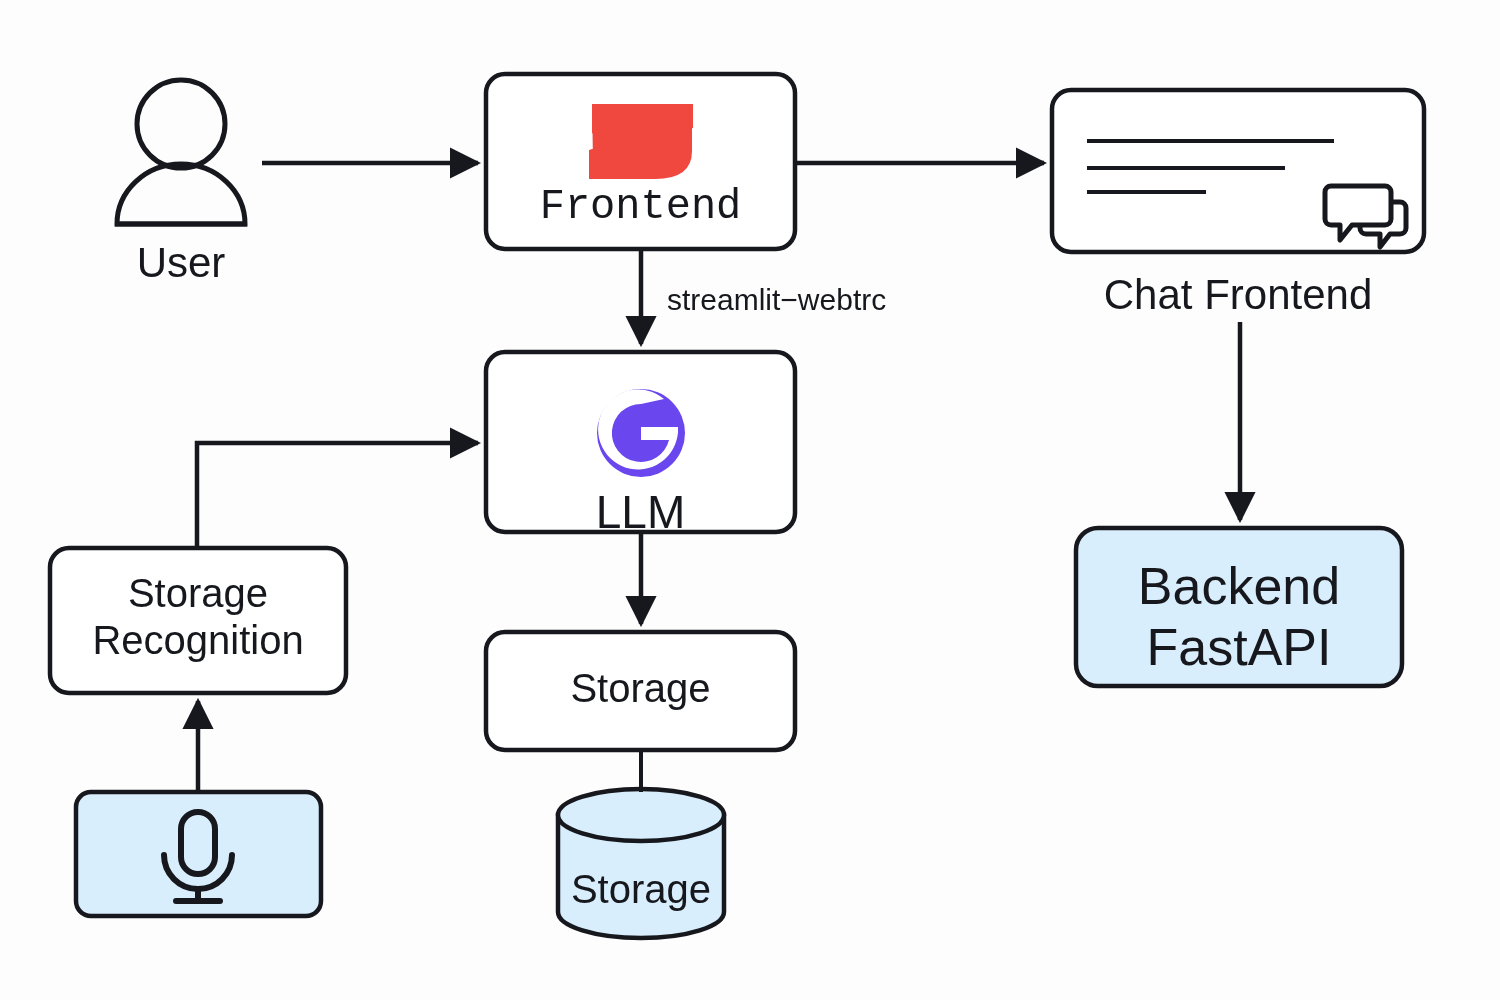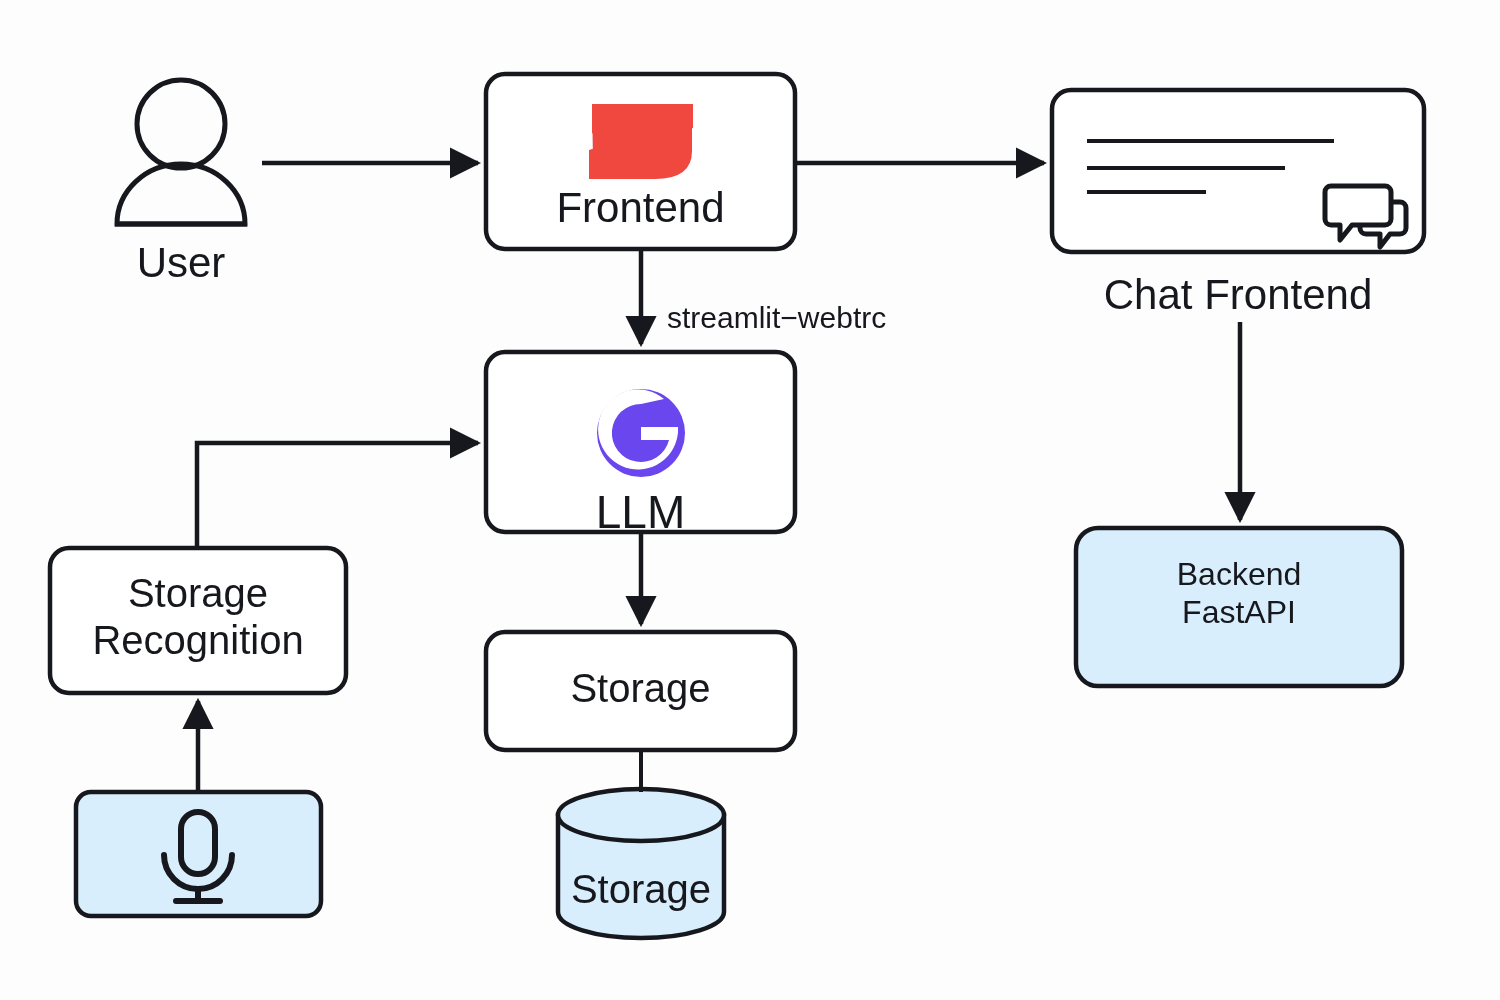--- a/index.html
+++ b/index.html
@@ -29,21 +29,20 @@
     line-height: 1.18;
     white-space: pre-line;
     pointer-events: none;
     font-weight: 400;
   }
   .edge-label {
     position: absolute;
     color: #16181d;
     font-size: 30px;
     white-space: nowrap;
-    margin-top: 18px;
   }
 </style>
 </head>
 <body>
 
 <div id="canvas">
 
   <svg class="layer" viewBox="0 0 1500 1000">
     <defs>
       <marker id="arrowhead" viewBox="0 0 10 10" refX="9" refY="5" markerWidth="7" markerHeight="7" orient="auto-start-reverse">
@@ -138,27 +137,27 @@
       <line x1="641" y1="533" x2="641" y2="624" stroke="#16181d" stroke-width="4.5" marker-end="url(#arrowhead)"></line>
     </g>
 
     <g>
       <line x1="641" y1="750" x2="641" y2="792" stroke="#16181d" stroke-width="4"></line>
     </g>
   </svg>
 
   <div class="node-label" style="left:81px; top:238px; width:200px; font-size:42px;">User</div>
 
-  <div class="node-label" style="left:486px; top:183px; width:309px; font-size:42px;">Frontend</div>
+  <div class="node-label" style="left:486px; top:183px; width:309px; font-size:42px;font-family:Liberation Mono, monospace;">Frontend</div>
 
   <div class="node-label" style="left:1038px; top:270px; width:400px; font-size:42px;">Chat Frontend</div>
 
   <div class="node-label" style="left:486px; top:485px; width:309px; font-size:46px;">LLM</div>
 
-  <div class="node-label" style="left:1076px; top:556px; width:326px; font-size:32px;">Backend
+  <div class="node-label" style="left:1076px; top:556px; width:326px; font-size:52px;">Backend
 FastAPI</div>
 
   <div class="node-label" style="left:50px; top:570px; width:296px; font-size:40px;">Storage
 Recognition</div>
 
   <div class="node-label" style="left:486px; top:665px; width:309px; font-size:40px;">Storage</div>
 
   <div class="node-label" style="left:541px; top:866px; width:200px; font-size:40px;">Storage</div>
 
   <div class="edge-label" style="left:667px; top:283px;">streamlit−webtrc</div>

